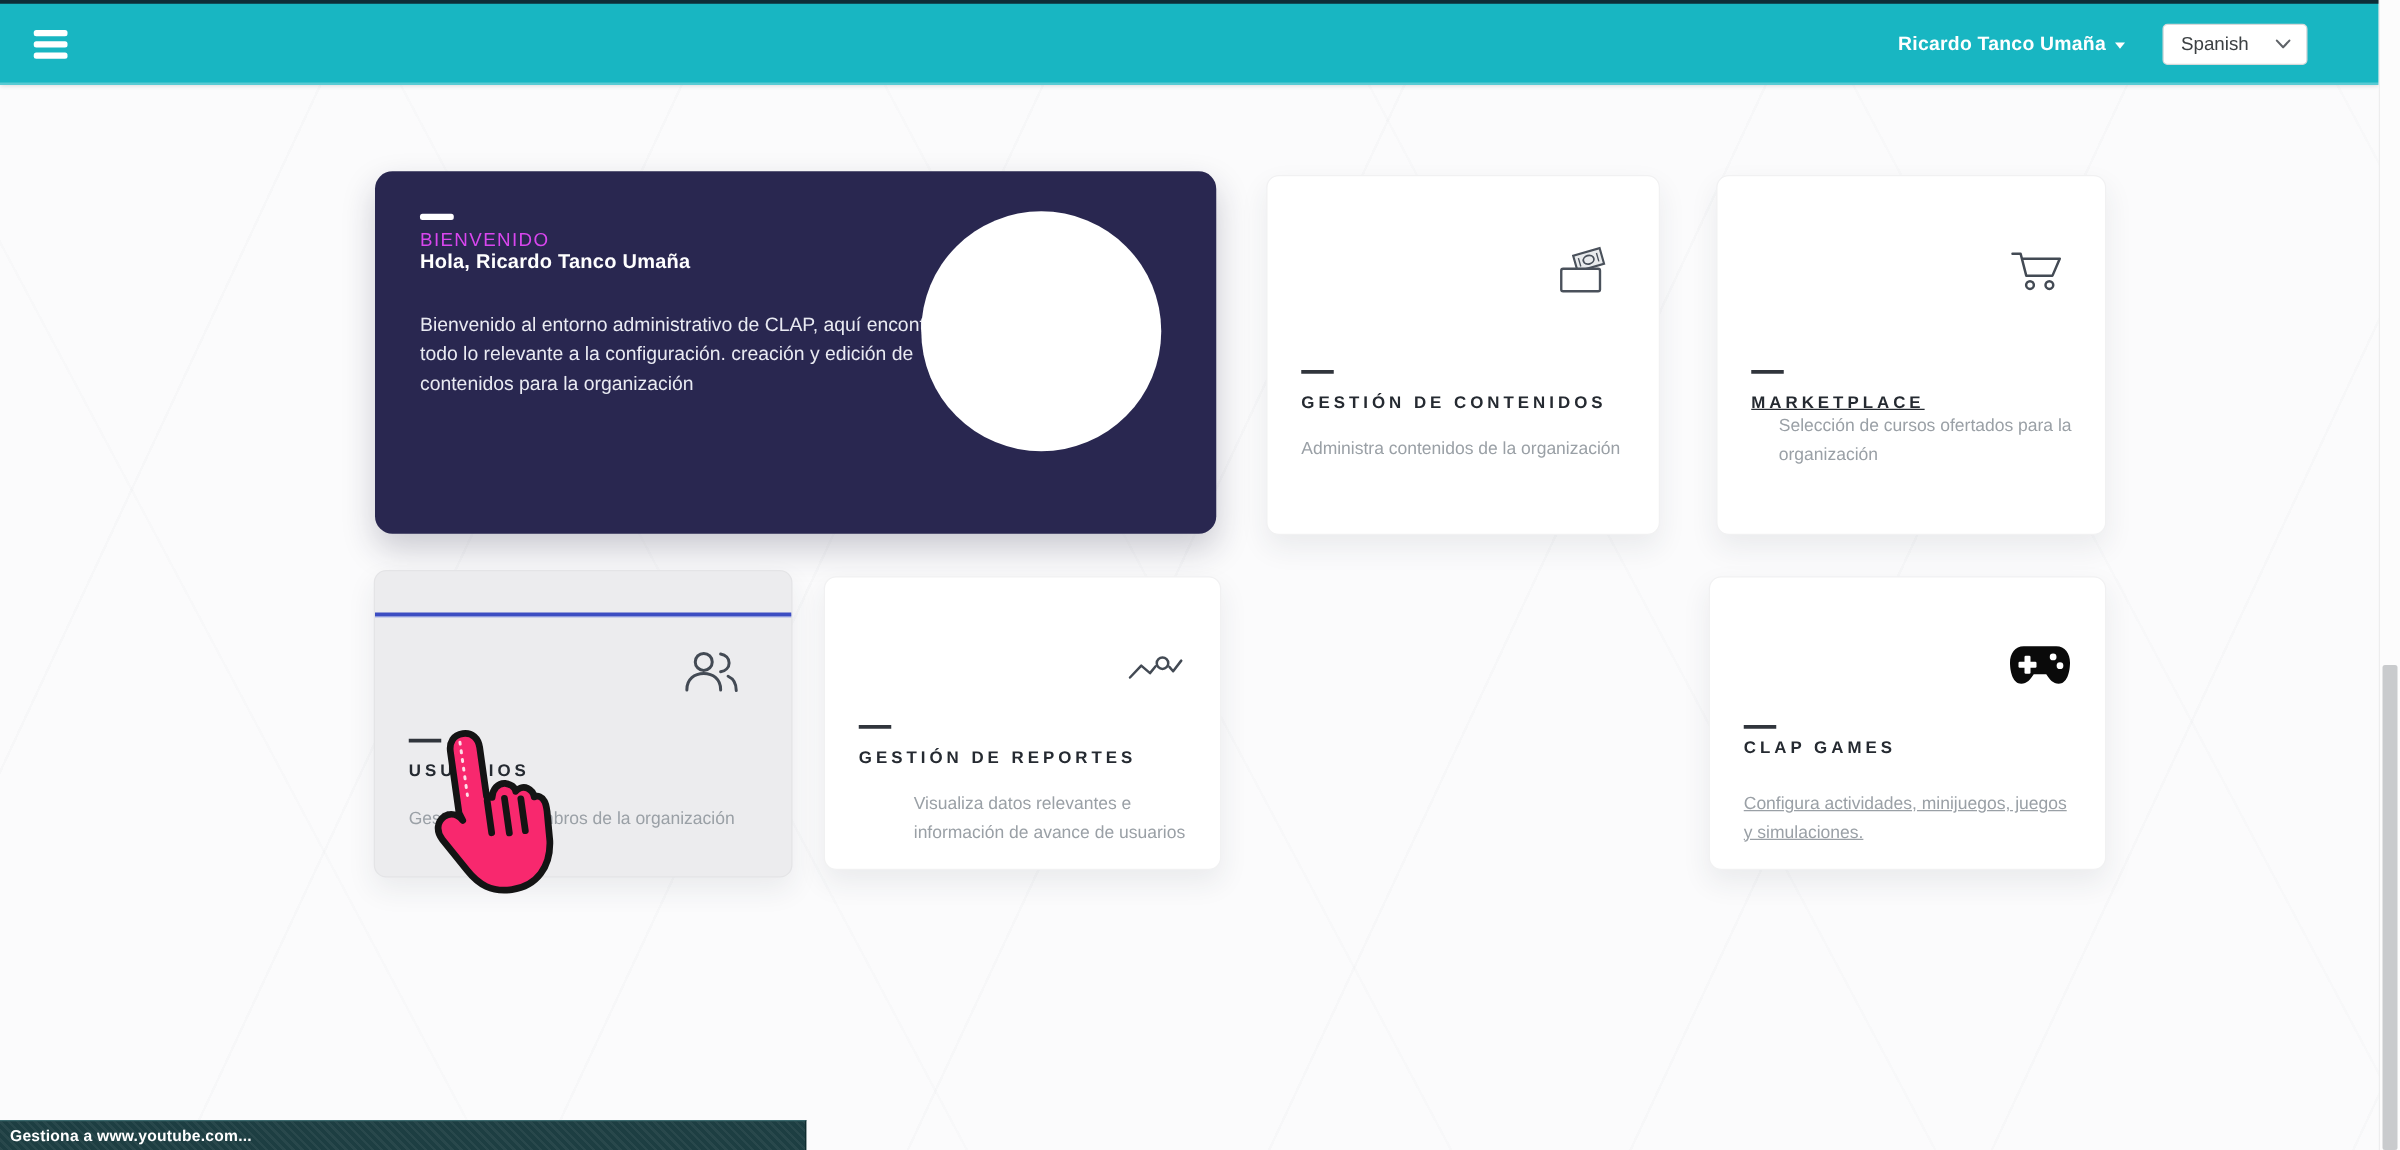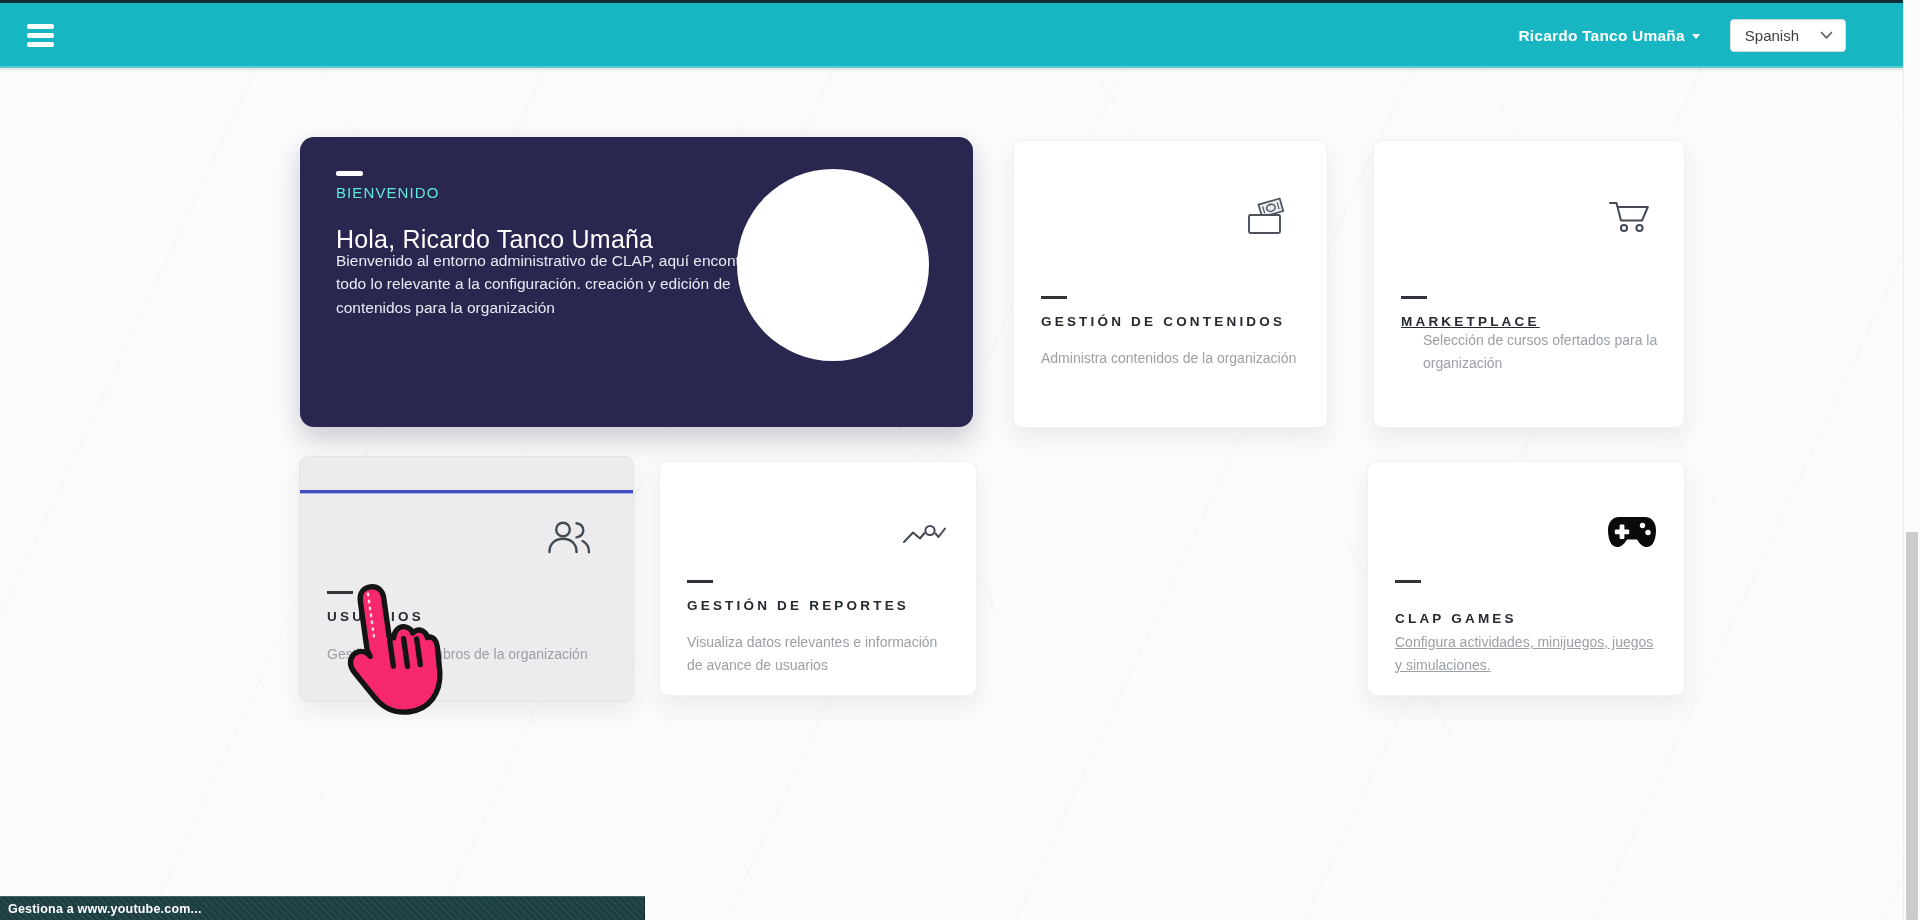--- a/index.html
+++ b/index.html
@@ -44,22 +44,22 @@
   .dash { position:absolute; left:27px; width:26px; height:3px; background:#30353c; }
   .card-title { position:absolute; left:27px; font-size:13.5px; font-weight:bold; letter-spacing:3.2px; color:#252a31; white-space:nowrap;text-align:center; }
   .card-desc { position:absolute; left:27px; right:22px; font-size:14px; line-height:1.62; color:#9aa0a6; }
   
   .welcome {
     left:300px; top:137px; width:673px; height:290px;
     background:#292750; border-radius:14px; overflow:hidden;
     box-shadow:0 12px 26px rgba(30,30,60,0.22);
   }
   .w-dash { position:absolute; left:36px; top:34px; width:27px; height:5px; background:#ffffff; border-radius:2px; }
-  .w-eyebrow { position:absolute; left:36px; top:47px; color:#5eead4; font-size:15px; letter-spacing:1.1px; font-weight:500; }
-  .w-title { position:absolute; left:36px; top:88px; color:#ffffff; font-size:25px; font-weight:normal; letter-spacing:0.2px; }
+  .w-eyebrow { position:absolute; left:36px; top:47px; color:#d946ef; font-size:15px; letter-spacing:1.1px; font-weight:500; }
+  .w-title { position:absolute; left:36px; top:64px; color:#ffffff; font-size:16px; font-weight:bold; letter-spacing:0.2px; }
   .w-desc { position:absolute; left:36px; top:112px; width:452px; color:#e9eaf2; font-size:15.5px; line-height:1.5; }
   .w-circle { position:absolute; left:437px; top:32px; width:192px; height:192px; border-radius:50%; background:#ffffff; }
   
   .usuarios { background:#ececee !important; border:1px solid #e4e4e6 !important; }
   .blue-line { position:absolute; left:0; right:0; top:33px; height:2.5px; background:#3c4dc2; box-shadow:0 1px 0 rgba(90,110,220,0.45); }
   
   .scroll-track { position:absolute; top:0; right:0; width:17px; height:920px; background:#fcfcfc; border-left:1px solid #ededee; z-index:70; }
   .scroll-thumb { position:absolute; left:2px; right:2px; top:532px; bottom:0; background:#c9cbcd; border-radius:2px; }
   
   .statusbar {
@@ -163,36 +163,36 @@
       <svg width="48" height="30" viewBox="0 0 48 30">
         <g fill="none" stroke="#434a54" stroke-width="2" stroke-linecap="round" stroke-linejoin="round">
           <path d="M2 22 L11 12.5 L18 18.5 L22.5 13"></path>
           <circle cx="28" cy="10.5" r="4.6"></circle>
           <path d="M33.5 13.5 l3 3.5 6.5 -8.5"></path>
         </g>
       </svg>
     </div>
     <div class="dash" style="top:118px;"></div>
     <h2 class="card-title" style="top:136px;">GESTIÓN DE REPORTES</h2>
-    <p class="card-desc" style="top:169px;">Visualiza datos relevantes e información de avance de usuarios</p>
+    <p class="card-desc" style="top:169px;margin-left:44px;">Visualiza datos relevantes e información de avance de usuarios</p>
   </section>
 
 
   <section class="card small" style="left:1367px; top:461px; width:318px; height:235px;">
     <div class="icon-wrap" style="top:52px; right:27px;">
       <svg width="50" height="36" viewBox="0 0 50 36">
         <path d="M12 3 h26 c7 0 11 6 11 13 c0 8 -2.5 17 -9 17 c-4.5 0 -7.5 -3.6 -10 -7.6 h-10 c-2.5 4 -5.5 7.6 -10 7.6 c-6.5 0 -9 -9 -9 -17 c0 -7 4 -13 11 -13 z" fill="#0a0a0a"></path>
         <rect x="12.6" y="10.5" width="4.8" height="14.5" rx="1" fill="#ffffff"></rect>
         <rect x="7.8" y="15.4" width="14.4" height="4.8" rx="1" fill="#ffffff"></rect>
         <circle cx="35.5" cy="11.5" r="2.7" fill="#ffffff"></circle>
         <circle cx="41" cy="18.5" r="2.7" fill="#ffffff"></circle>
       </svg>
     </div>
     <div class="dash" style="top:118px;"></div>
-    <h2 class="card-title" style="top:149px;">CLAP GAMES</h2>
+    <h2 class="card-title" style="top:128px;">CLAP GAMES</h2>
     <p class="card-desc" style="top:169px;text-decoration:underline;">Configura actividades, minijuegos, juegos y simulaciones.</p>
   </section>
 
   <div class="hand-cursor">
     <svg width="104" height="142" viewBox="0 0 96 132">
       <g transform="rotate(-8 48 66)">
         <path d="M36 6 C43 6 47 11 47 18 L47 55 L51 56 C52 50 57 46 62 47 C66 48 69 51 69 54 C71 52 75 51 78 53 C81 55 82 57 82 60 C85 59 88 61 89 64 C90 66 90 69 90 72 L89 94 C87 113 75 126 56 126 C41 126 32 119 25 107 L10 82 C6 75 8 68 14 65 C19 63 24 65 27 70 L25 64 L25 18 C25 11 29 6 36 6 Z" fill="#f8286e" stroke="#141414" stroke-width="5" stroke-linejoin="round"></path>
         <path d="M47 58 L47 82 M60 58 L60 84 M72 60 L72 84" fill="none" stroke="#141414" stroke-width="5" stroke-linecap="round"></path>
         <path d="M33 12 L33 52" fill="none" stroke="#ffffff" stroke-width="2.2" stroke-dasharray="1.5 5" stroke-linecap="round" opacity="0.85"></path>
       </g>

